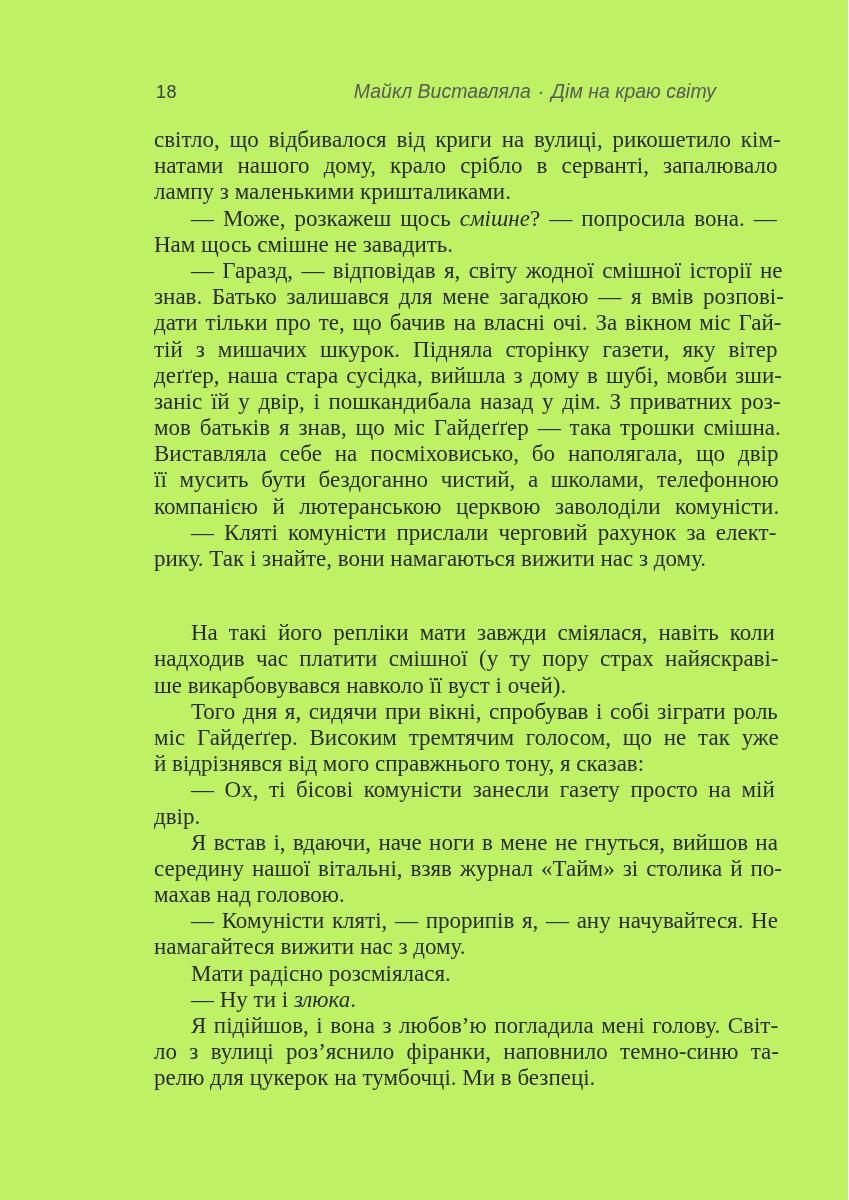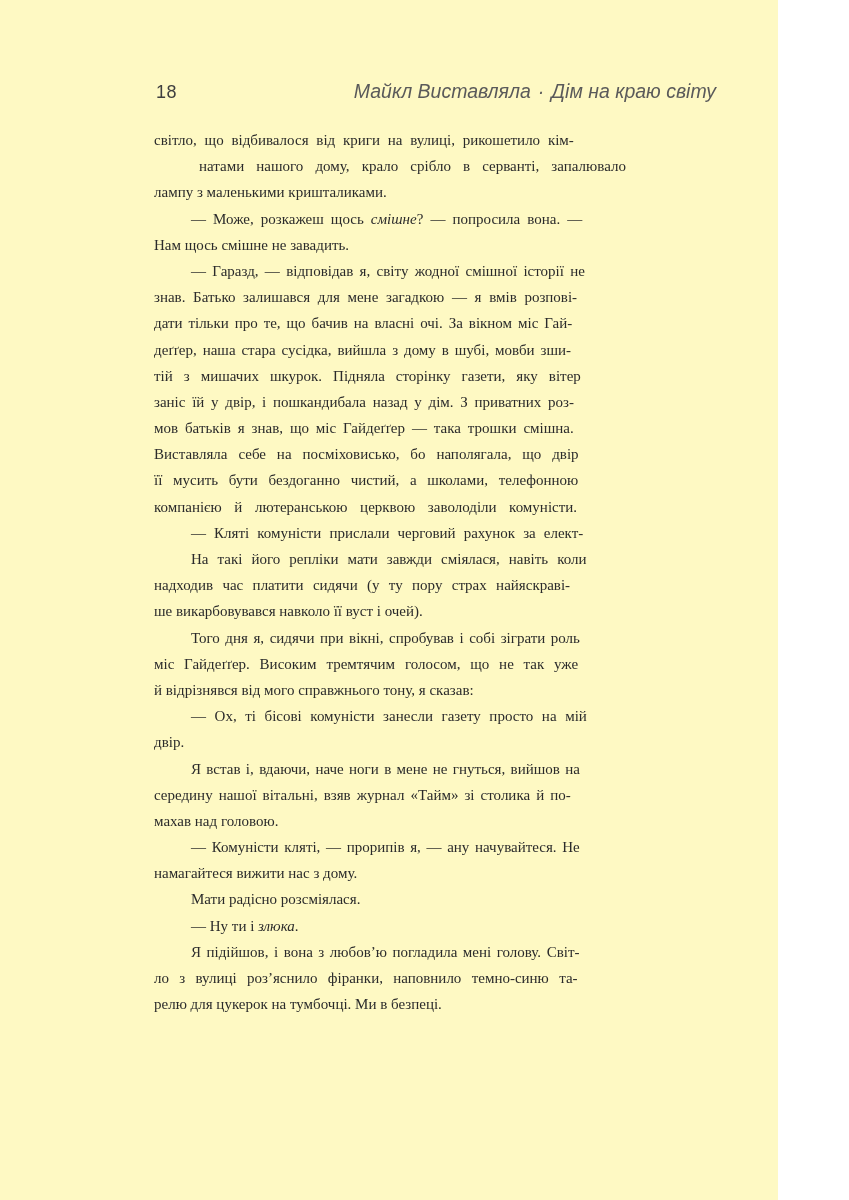--- a/index.html
+++ b/index.html
@@ -2,23 +2,23 @@
 <html lang="uk"><head>
 <meta charset="utf-8">
 <style>
   html, body {
     margin: 0;
     padding: 0;
     background: #ffffff;
   }
   .book-page {
     position: relative;
-    width: 778px;
+    width: 848px;
     height: 1200px;
-    background: #fef9c3;
+    background: #bef264;
     overflow: hidden;
     font-family: "Liberation Serif", "DejaVu Serif", serif;
   }
   .header-row {
     position: absolute;
     left: 156px;
     top: 80px;
     width: 560px;
     display: flex;
     justify-content: space-between;
@@ -39,21 +39,21 @@
   }
   .running-header .sep {
     display: inline-block;
     margin: 0 7px;
   }
   .body-text {
     position: absolute;
     left: 154px;
     top: 127px;
     width: 562px;
-    font-size: 15px;
+    font-size: 23px;
     line-height: 26.2px;
     color: #2b2b2b;
   }
   .line {
     white-space: nowrap;
     height: 26.2px;
   }
   .line.indent {
     padding-left: 37px;
   }
@@ -66,37 +66,38 @@
 
 <div class="book-page">
 
   <div class="header-row">
     <span class="page-number">18</span>
     <span class="running-header"><span>Майкл Виставляла</span><span class="sep">·</span><span>Дім на краю світу</span></span>
   </div>
 
   <div class="body-text">
       <div class="line fill" style="word-spacing: 4.01562px;"><span class="inner">світло, що відбивалося від криги на вулиці, рикошетило кім-</span></div>
-      <div class="line fill" style="word-spacing: 8.36384px; margin-left: 45px;"><span class="inner">натами нашого дому, крало срібло в серванті, запалювало</span></div>
+      <div class="line fill" style="word-spacing: 8.36384px;"><span class="inner">натами нашого дому, крало срібло в серванті, запалювало</span></div>
       <div class="line last"><span class="inner">лампу з маленькими кришталиками.</span></div>
       <div class="line fill indent" style="word-spacing: 3.31055px;"><span class="inner"><span>— Може, розкажеш щось </span><em>смішне</em><span>? — попросила вона. —</span></span></div>
       <div class="line last"><span class="inner">Нам щось смішне не завадить.</span></div>
       <div class="line fill indent" style="word-spacing: 2.60764px;"><span class="inner">— Гаразд, — відповідав я, світу жодної смішної історії не</span></div>
       <div class="line fill" style="word-spacing: 3.92708px;"><span class="inner">знав. Батько залишався для мене загадкою — я вмів розпові-</span></div>
       <div class="line fill" style="word-spacing: 2.17578px;"><span class="inner">дати тільки про те, що бачив на власні очі. За вікном міс Гай-</span></div>
+      <div class="line fill" style="word-spacing: 7.26562px;"><span class="inner">тій з мишачих шкурок. Підняла сторінку газети, яку вітер</span></div>
       <div class="line fill" style="word-spacing: 2.17031px;"><span class="inner">деґґер, наша стара сусідка, вийшла з дому в шубі, мовби зши-</span></div>
-      <div class="line fill" style="word-spacing: 7.26562px;"><span class="inner">тій з мишачих шкурок. Підняла сторінку газети, яку вітер</span></div>
       <div class="line fill" style="word-spacing: 2.95597px;"><span class="inner">заніс їй у двір, і пошкандибала назад у дім. З приватних роз-</span></div>
       <div class="line fill" style="word-spacing: 3.15781px;"><span class="inner">мов батьків я знав, що міс Гайдеґґер — така трошки смішна.</span></div>
       <div class="line fill" style="word-spacing: 7.13839px;"><span class="inner">Виставляла себе на посміховисько, бо наполягала, що двір</span></div>
       <div class="line fill" style="word-spacing: 6.91741px;"><span class="inner">її мусить бути бездоганно чистий, а школами, телефонною</span></div>
       <div class="line fill" style="word-spacing: 8.81563px;"><span class="inner">компанією й лютеранською церквою заволоділи комуністи.</span></div>
       <div class="line fill indent" style="word-spacing: 4.30804px;"><span class="inner">— Кляті комуністи прислали черговий рахунок за елект-</span></div>
-      <div class="line fill indent" style="word-spacing: 5.29688px;"><span class="inner">На такі його репліки мати завжди сміялася, навіть коли</span></div>
-      <div class="line fill" style="word-spacing: 5.5918px;"><span class="inner">надходив час платити сидячи (у ту пору страх найяскраві-</span></div>
+      <div class="line last"><span class="inner">рику. Так і знайте, вони намагаються вижити нас з дому.</span></div>
+      <div class="line fill indent" style="word-spacing: 5.29688px; margin-top: 48px;"><span class="inner">На такі його репліки мати завжди сміялася, навіть коли</span></div>
+      <div class="line fill" style="word-spacing: 5.5918px;"><span class="inner">надходив час платити смішної (у ту пору страх найяскраві-</span></div>
       <div class="line last"><span class="inner">ше викарбовувався навколо її вуст і очей).</span></div>
       <div class="line fill indent" style="word-spacing: 1.7875px;"><span class="inner">Того дня я, сидячи при вікні, спробував і собі зіграти роль</span></div>
       <div class="line fill" style="word-spacing: 6.04297px;"><span class="inner">міс Гайдеґґер. Високим тремтячим голосом, що не так уже</span></div>
       <div class="line last"><span class="inner">й відрізнявся від мого справжнього тону, я сказав:</span></div>
       <div class="line fill indent" style="word-spacing: 4.83854px;"><span class="inner">— Ох, ті бісові комуністи занесли газету просто на мій</span></div>
       <div class="line last"><span class="inner">двір.</span></div>
       <div class="line fill indent" style="word-spacing: 1.60938px;"><span class="inner">Я встав і, вдаючи, наче ноги в мене не гнуться, вийшов на</span></div>
       <div class="line fill" style="word-spacing: 2.28646px;"><span class="inner">середину нашої вітальні, взяв журнал «Тайм» зі столика й по-</span></div>
       <div class="line last"><span class="inner">махав над головою.</span></div>
       <div class="line fill indent" style="word-spacing: 1.91319px;"><span class="inner">— Комуністи кляті, — прорипів я, — ану начувайтеся. Не</span></div>

